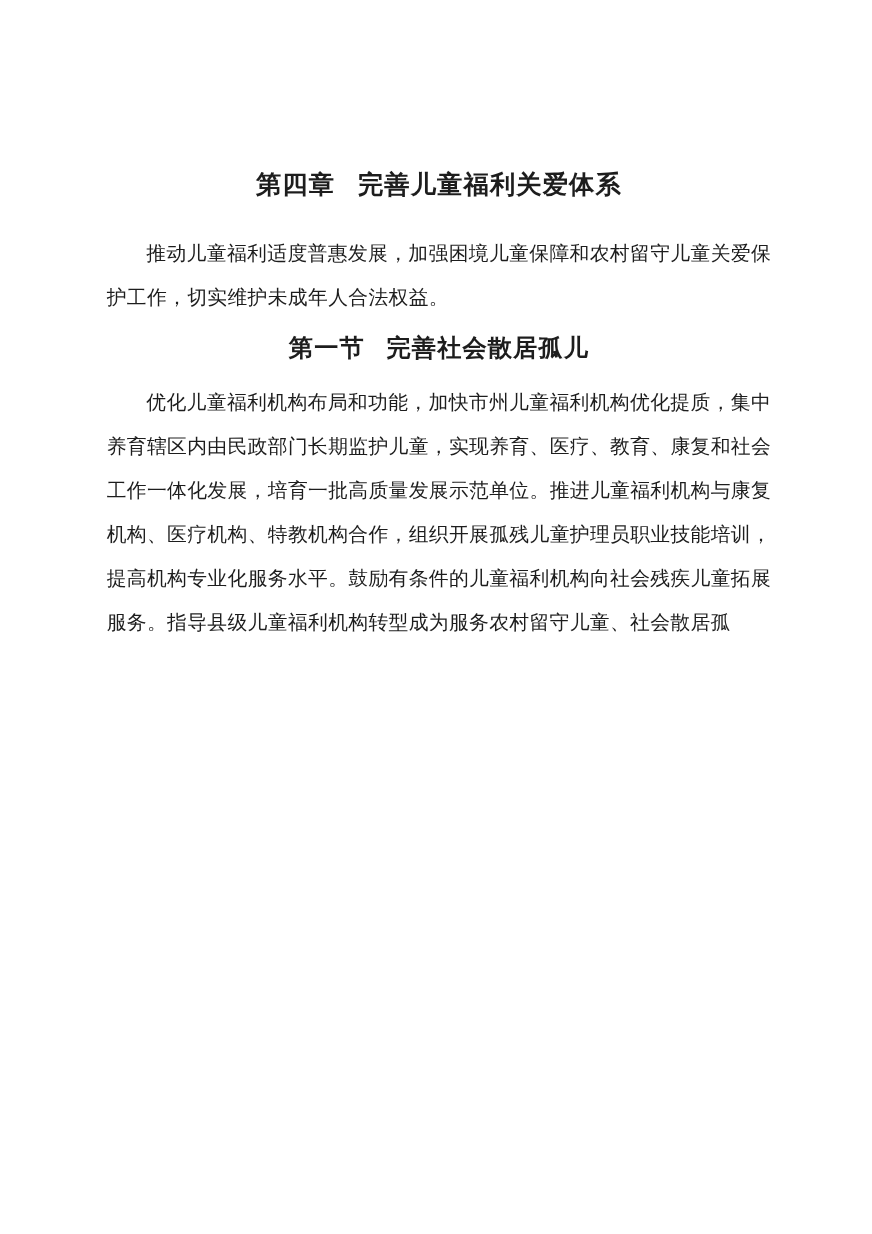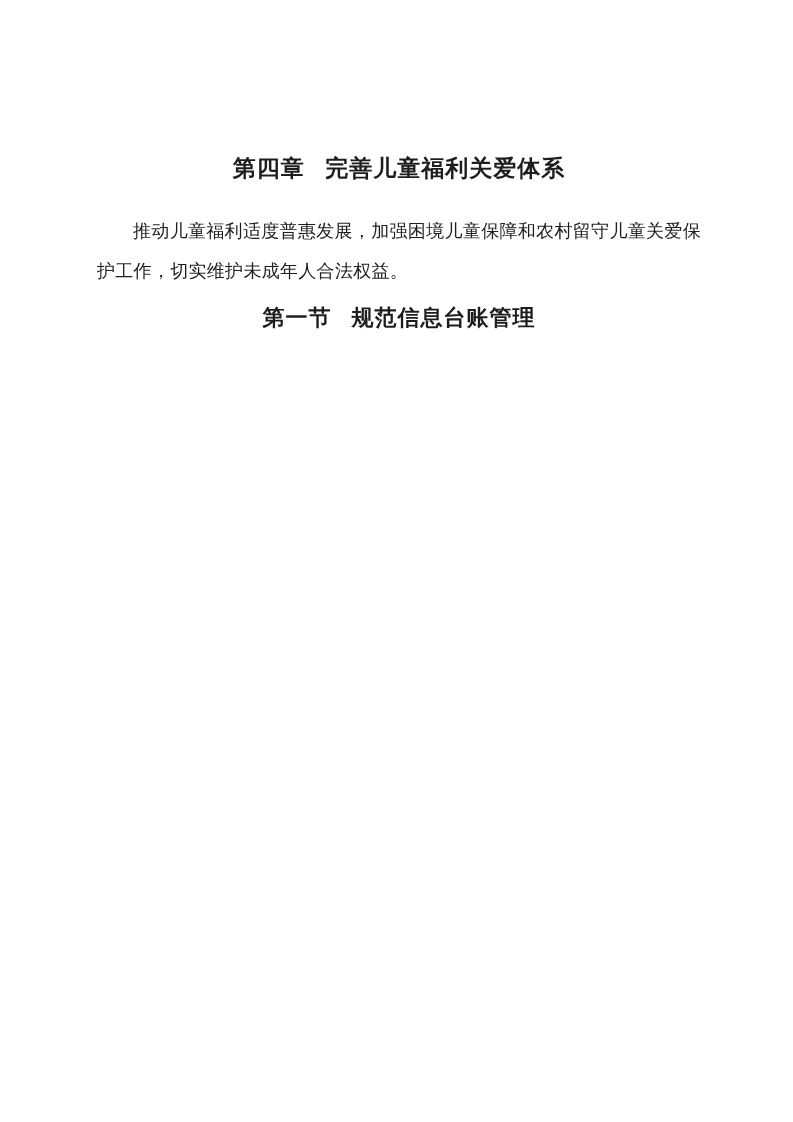--- a/index.html
+++ b/index.html
@@ -76,22 +76,23 @@
 <body>
 
 <div class="page">
   <div class="content">
 
     <h1 class="chapter-heading"><span>第四章</span><span class="title-part">完善儿童福利关爱体系</span></h1>
 
     <p class="body-para intro-para">推动儿童福利适度普惠发展，加强困境儿童保障和农村留守儿童关爱保护工作，切实维护未成年人合法权益。</p>
 
     <section>
-      <h2 class="section-heading"><span>第一节</span><span class="title-part">规范信息台账管理</span></h2>
+      <h2 class="section-heading"><span>第一节</span><span class="title-part">完善社会散居孤儿</span></h2>
     </section>
 
     <section>
+      <p class="body-para">优化儿童福利机构布局和功能，加快市州儿童福利机构优化提质，集中养育辖区内由民政部门长期监护儿童，实现养育、医疗、教育、康复和社会工作一体化发展，培育一批高质量发展示范单位。推进儿童福利机构与康复机构、医疗机构、特教机构合作，组织开展孤残儿童护理员职业技能培训，提高机构专业化服务水平。鼓励有条件的儿童福利机构向社会残疾儿童拓展服务。指导县级儿童福利机构转型成为服务农村留守儿童、社会散居孤</p>
     </section>
 
   </div>
 
   <div class="page-number">— 29 —</div>
 </div>
 
 </body></html>

